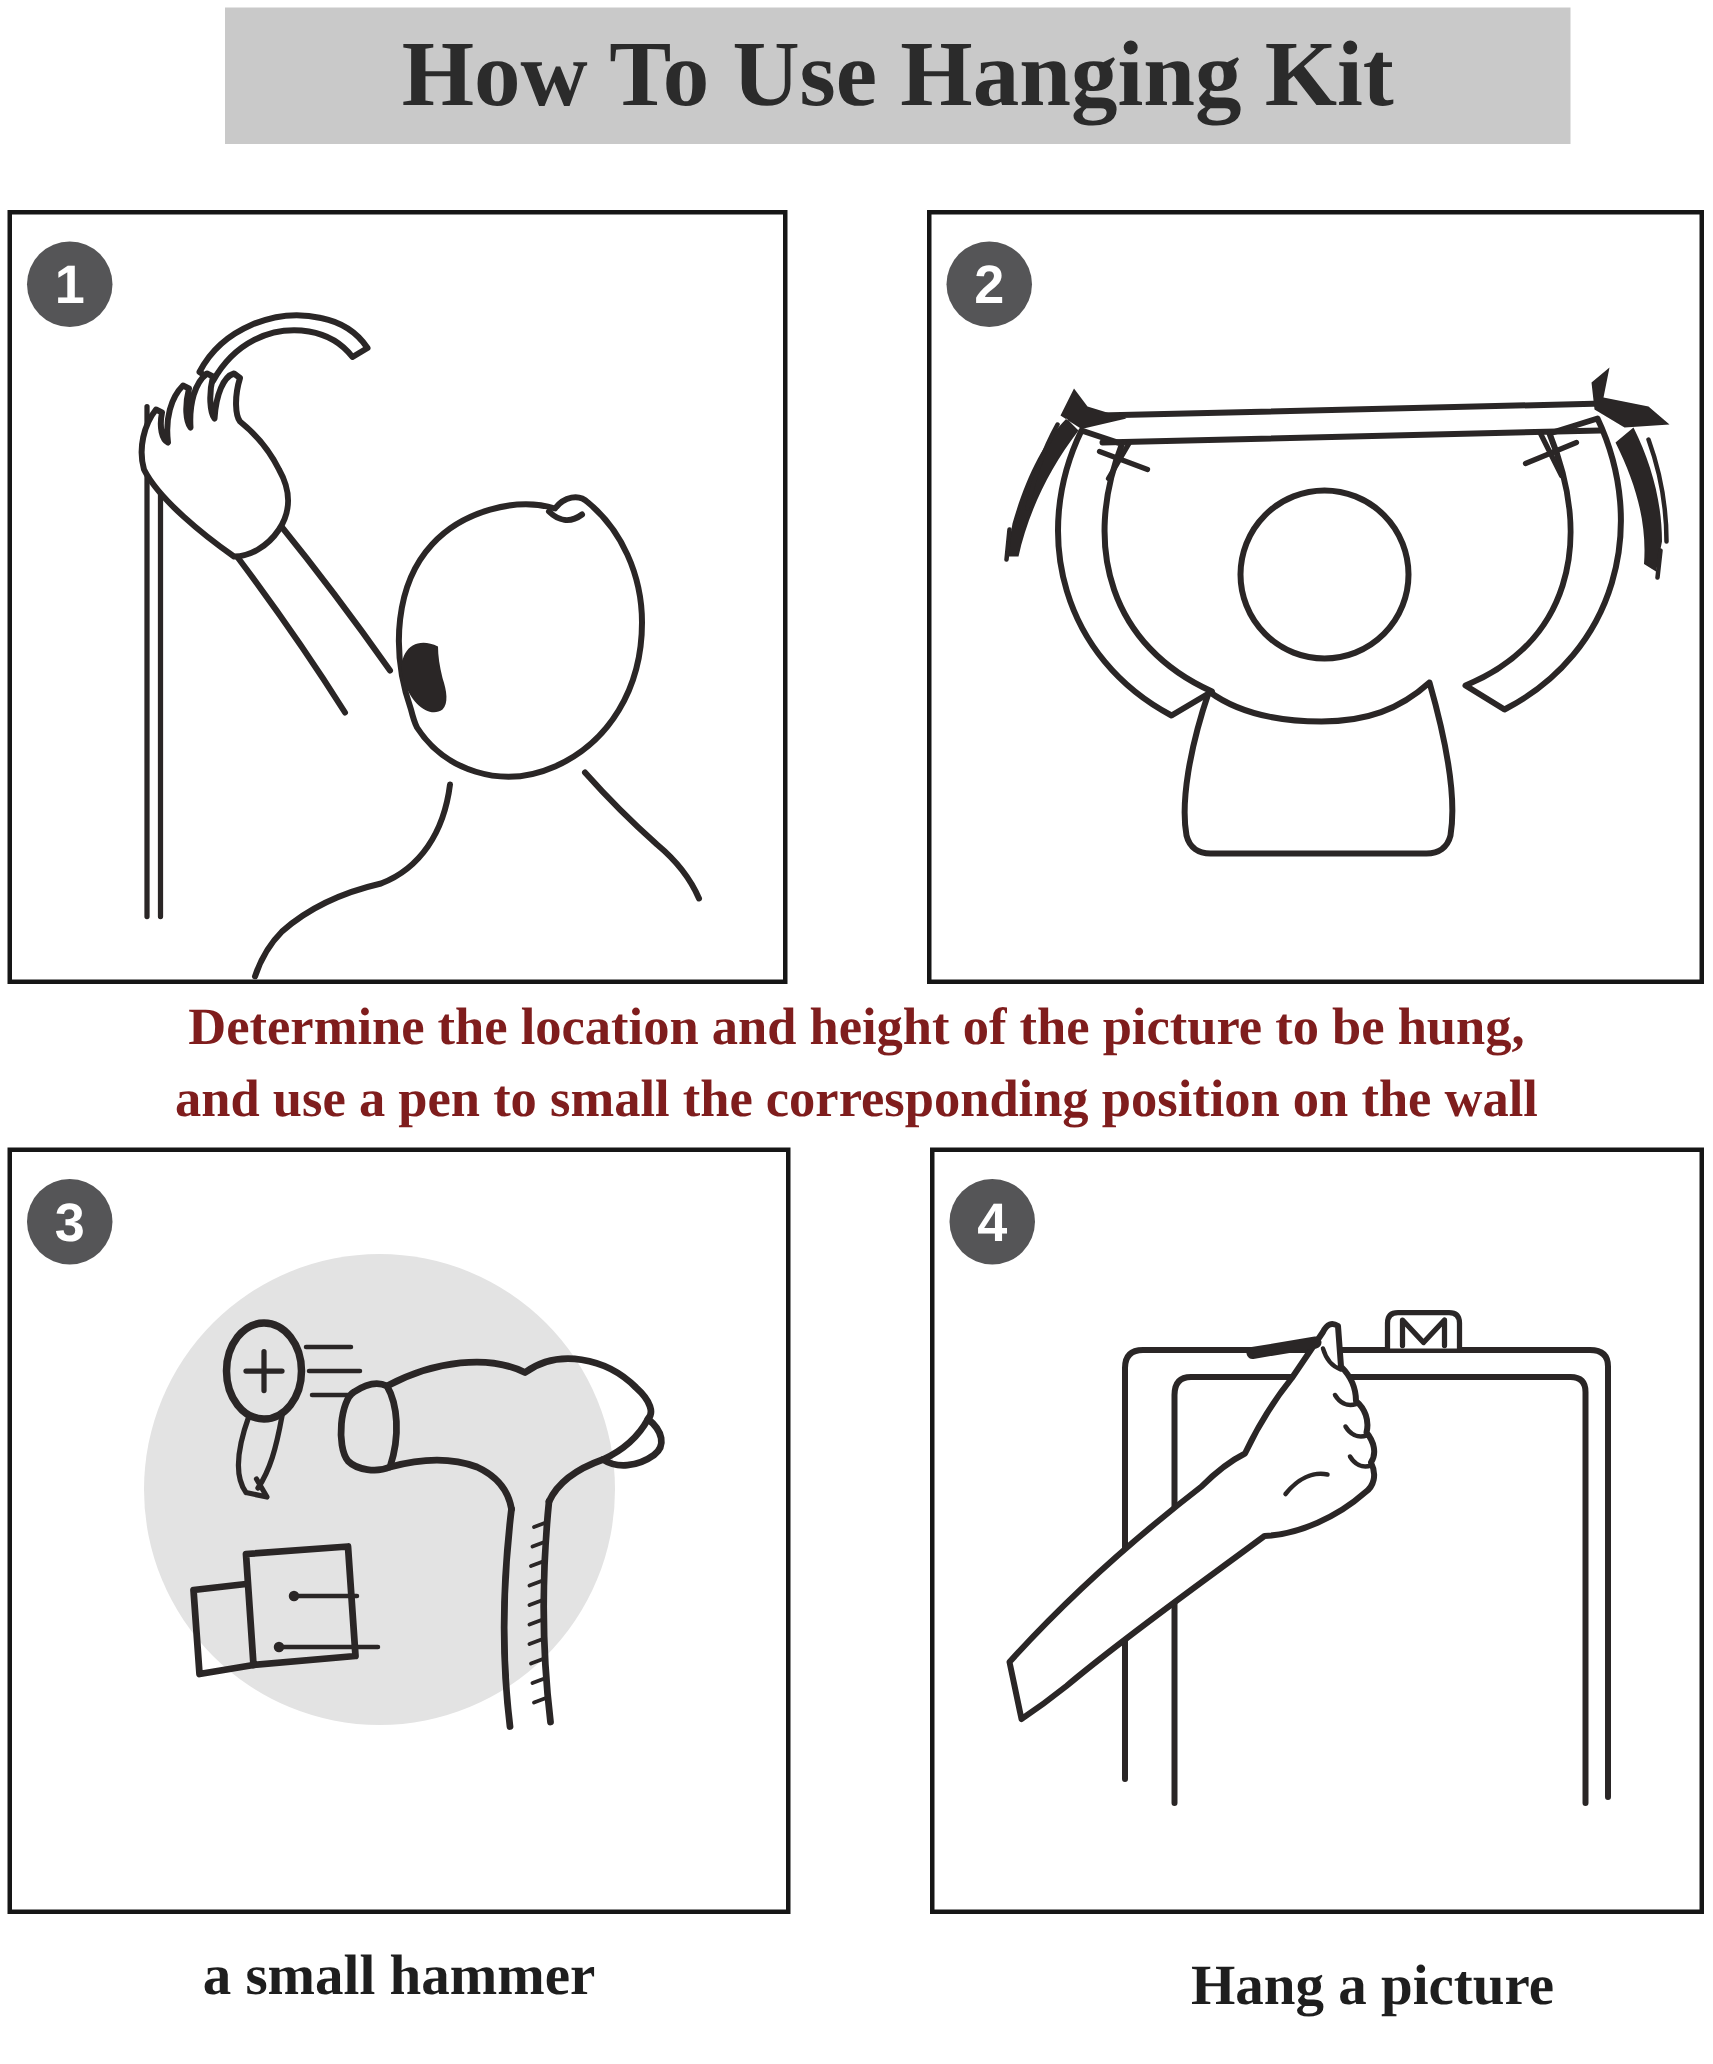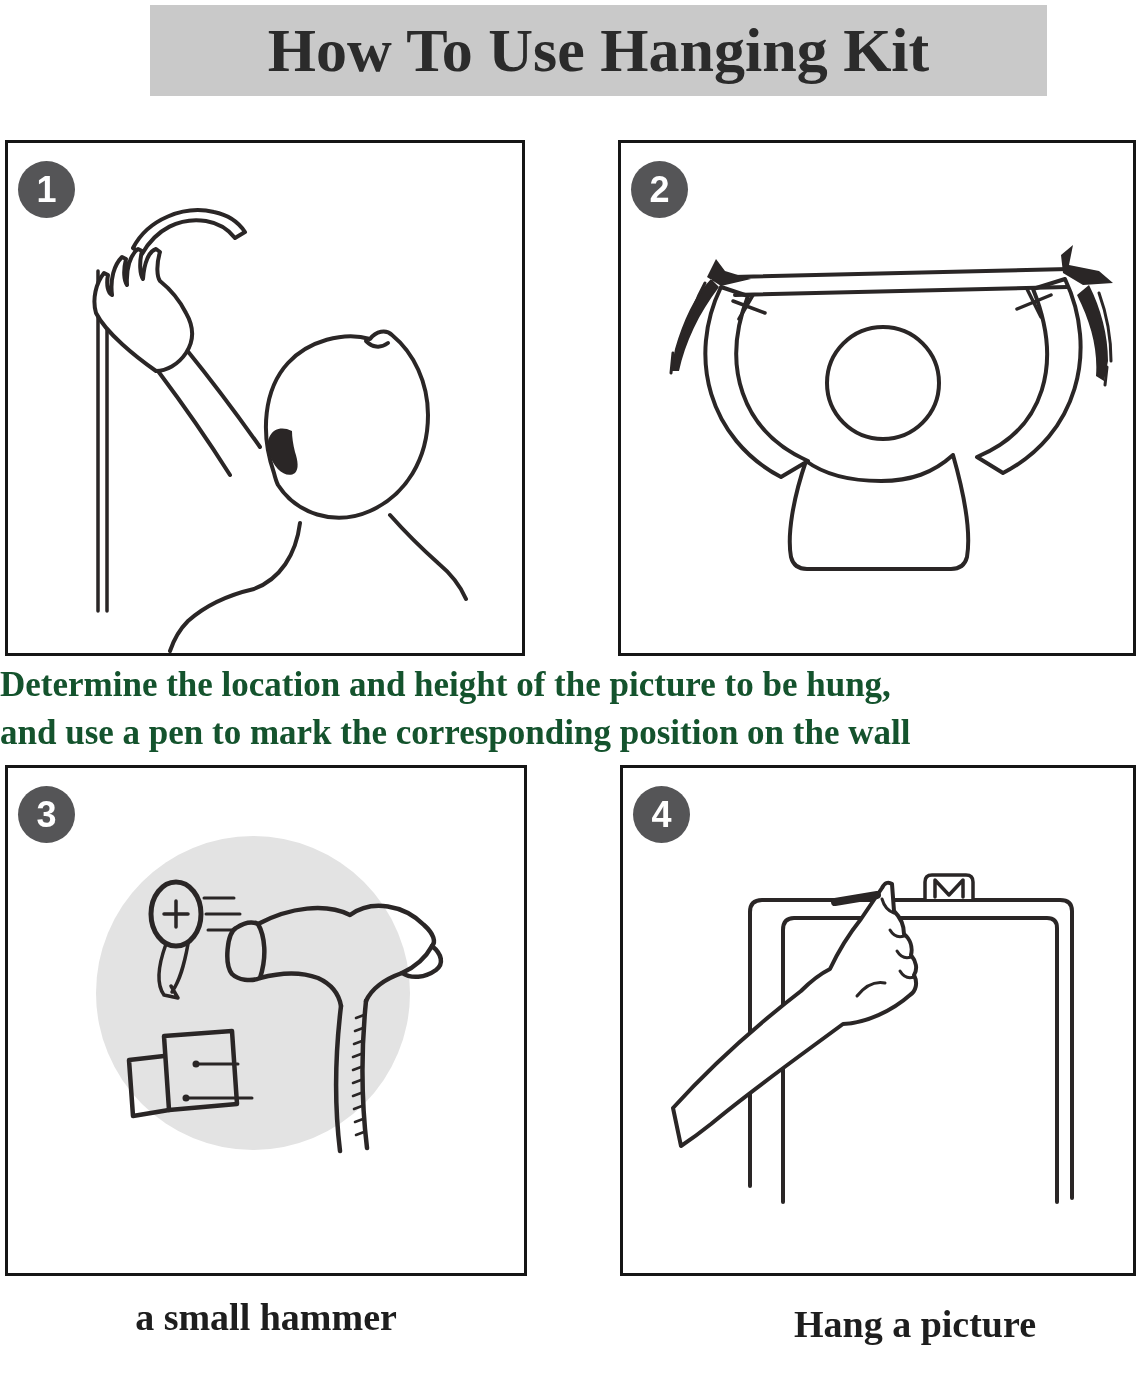--- a/index.html
+++ b/index.html
@@ -13,22 +13,22 @@
   .p1{left:5px;top:140px;width:520px;height:516px;}
   .p2{left:618px;top:140px;width:518px;height:516px;}
   .p3{left:5px;top:765px;width:522px;height:511px;}
   .p4{left:620px;top:765px;width:516px;height:511px;}
   .badge{position:absolute;left:10px;top:18px;width:57px;height:57px;border-radius:50%;
          background:var(--badge-bg,#4f4f51);color:var(--badge-text,#fff);
          font-family:"Liberation Sans",sans-serif;font-weight:700;font-size:36px;
          display:flex;align-items:center;justify-content:center;z-index:2;}
   .panel svg{position:absolute;left:0;top:0;width:100%;height:100%;
              color:var(--drawing-stroke,#2a2626);}
-  .caption-mid{position:absolute;left:0;top:661px;width:1142px;text-align:left;
-               font-weight:700;font-size:35px;line-height:48px;color:#14532d;}
+  .caption-mid{position:absolute;left:0;top:661px;width:1142px;text-align:center;
+               font-weight:700;font-size:35px;line-height:48px;color:#7f1d1d;}
   .caption-s3{position:absolute;left:5px;top:1292px;width:522px;text-align:center;
               font-weight:700;font-size:38px;line-height:50px;color:#1e1e1e;}
   .caption-s4{position:absolute;left:660px;top:1302px;width:510px;text-align:center;
               font-weight:700;font-size:38px;color:#1e1e1e;}
 </style>
 </head>
 <body>
 
 <div class="page">
 
@@ -62,21 +62,21 @@
       <path stroke-width="3" d="M84,140 C74,158 68,176 64,196 M52,210 L50,230"></path>
       <path fill="currentColor" stroke="none" d="M440,112 L452,102 L448,122 L478,128 L492,140 L462,142 L442,130 Z M468,142 C480,166 487,192 487,218 L483,238 L475,233 C477,206 470,180 456,152 Z"></path>
       <path stroke-width="3" d="M478,150 C486,172 490,196 490,218 M486,224 L484,242"></path>
       <path stroke-width="3.5" d="M112,158 L144,170 M132,152 L118,176"></path>
       <path stroke-width="3.5" d="M396,166 L430,152 M406,146 L420,174"></path>
     </svg>
   </div>
 
   <div class="caption-mid">
     <div>Determine the location and height of the picture to be hung,</div>
-    <div>and use a pen to mark the corresponding position on the wall</div>
+    <div>and use a pen to small the corresponding position on the wall</div>
   </div>
 
   <div class="panel p3">
     <div class="badge">3</div>
     <svg viewBox="0 0 516 505" fill="none" stroke="currentColor" stroke-width="4.5" stroke-linecap="round" stroke-linejoin="round">
       <circle cx="245" cy="225" r="157" stroke="none" style="fill:var(--step3-circle,#e3e3e3)"></circle>
       <g>
         <ellipse cx="168" cy="146" rx="25" ry="32" stroke-width="5"></ellipse>
         <path stroke-width="3.5" d="M156,146 H180 M168,133 V159"></path>
         <path stroke-width="3" d="M196,130 H226 M198,146 H232 M200,162 H226"></path>

